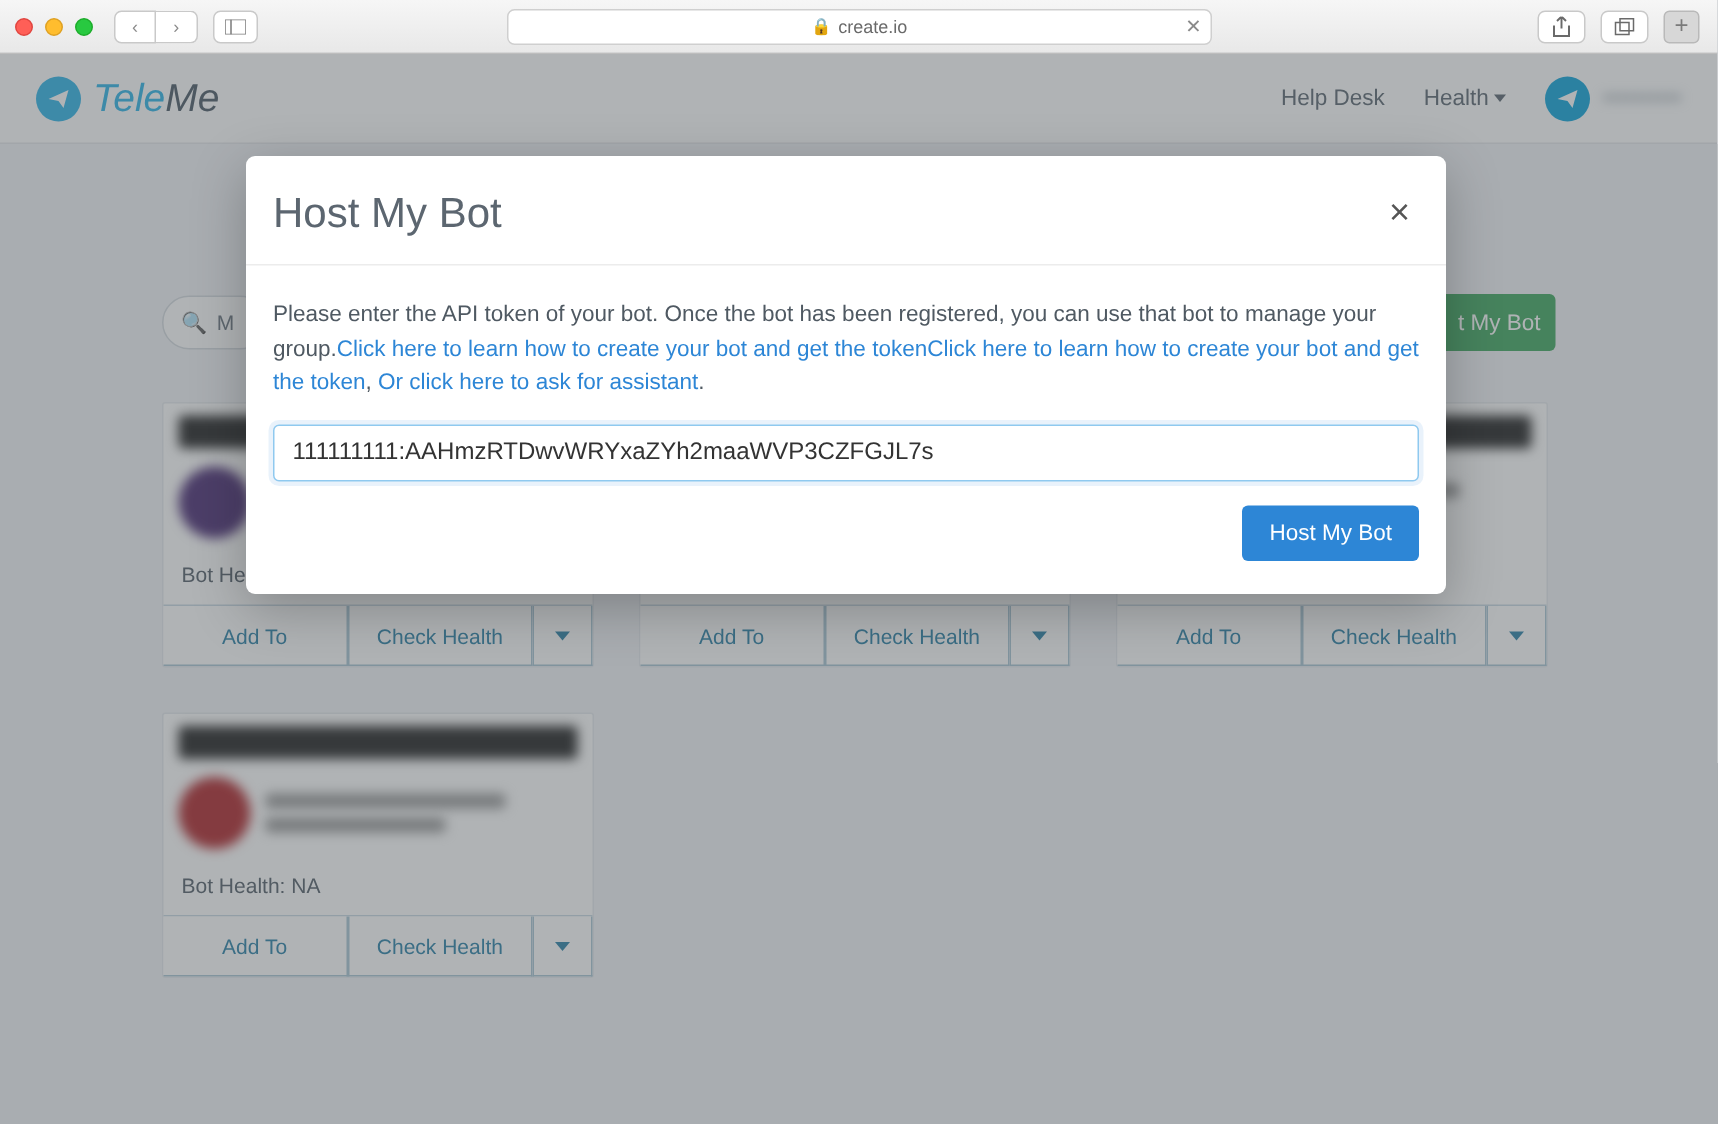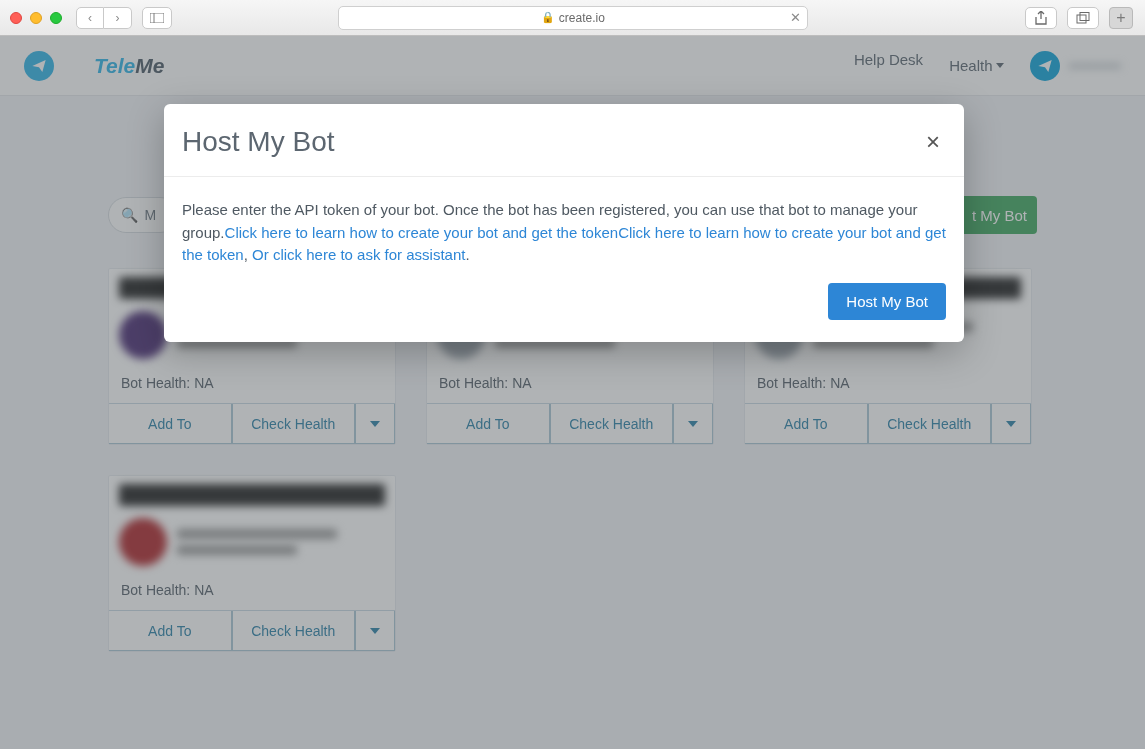--- a/index.html
+++ b/index.html
@@ -63,23 +63,23 @@
     .app-header{
       height:60px; background:#fff; border-bottom:1px solid #e5e8eb;
       display:flex; align-items:center; padding:0 24px; justify-content:space-between;
     }
     .brand{ display:flex; align-items:center; gap:8px;}
     .brand-logo{
       width:30px;height:30px;border-radius:50%;background:#2fb4e8;
       display:flex;align-items:center;justify-content:center;
     }
     .brand-logo svg{width:16px;height:16px;fill:#fff;}
-    .brand-text{ font-size:21px; font-weight:700; color:#4c5a66; font-style:italic;margin-left:32px;}
+    .brand-text{ font-size:26px; font-weight:400; color:#4c5a66; font-style:italic;}
     .brand-text .c1{color:#2fb4e8;}
-    .header-right{display:flex;gap:26px;}
+    .header-right{display:flex;align-items:center;gap:26px;}
     .hlink{ color:#5b6771; font-size:15px;}
     .hlang{ color:#5b6771; font-size:15px; display:flex; align-items:center; gap:4px;}
     .caret-down{ width:0;height:0;border-left:4px solid transparent;border-right:4px solid transparent;border-top:5px solid #5b6771;}
     .user-area{display:flex;align-items:center;gap:8px;}
     .user-avatar{width:30px;height:30px;border-radius:50%;background:#0ea5db;display:flex;align-items:center;justify-content:center;}
     .user-avatar svg{width:16px;height:16px;fill:#fff;}
     .user-name{ color:#88949e; font-size:15px; filter: blur(4px);}
 
     
     .main{ padding:100px 108px 0 108px; position:relative;}
@@ -315,18 +315,19 @@
 <div class="overlay">
   <div class="modal">
     <div class="modal-head">
       <div class="modal-title">Host My Bot</div>
       <div class="modal-close">×</div>
     </div>
     <div class="modal-body">
       <div class="modal-desc">
         <span>Please enter the API token of your bot. Once the bot has been registered, you can use that bot to manage your group.</span><span class="modal-link">Click here to learn how to create your bot and get the token</span><span class="modal-link">Click here to learn how to create your bot and get the token</span><span>, </span><span class="modal-link">Or click here to ask for assistant</span><span>.</span>
       </div>
+      <input class="modal-input" type="text" value="111111111:AAHmzRTDwvWRYxaZYh2maaWVP3CZFGJL7s" style="">
       <div class="modal-actions">
         <button class="modal-submit">Host My Bot</button>
       </div>
     </div>
   </div>
 </div>
 
 </body></html>

